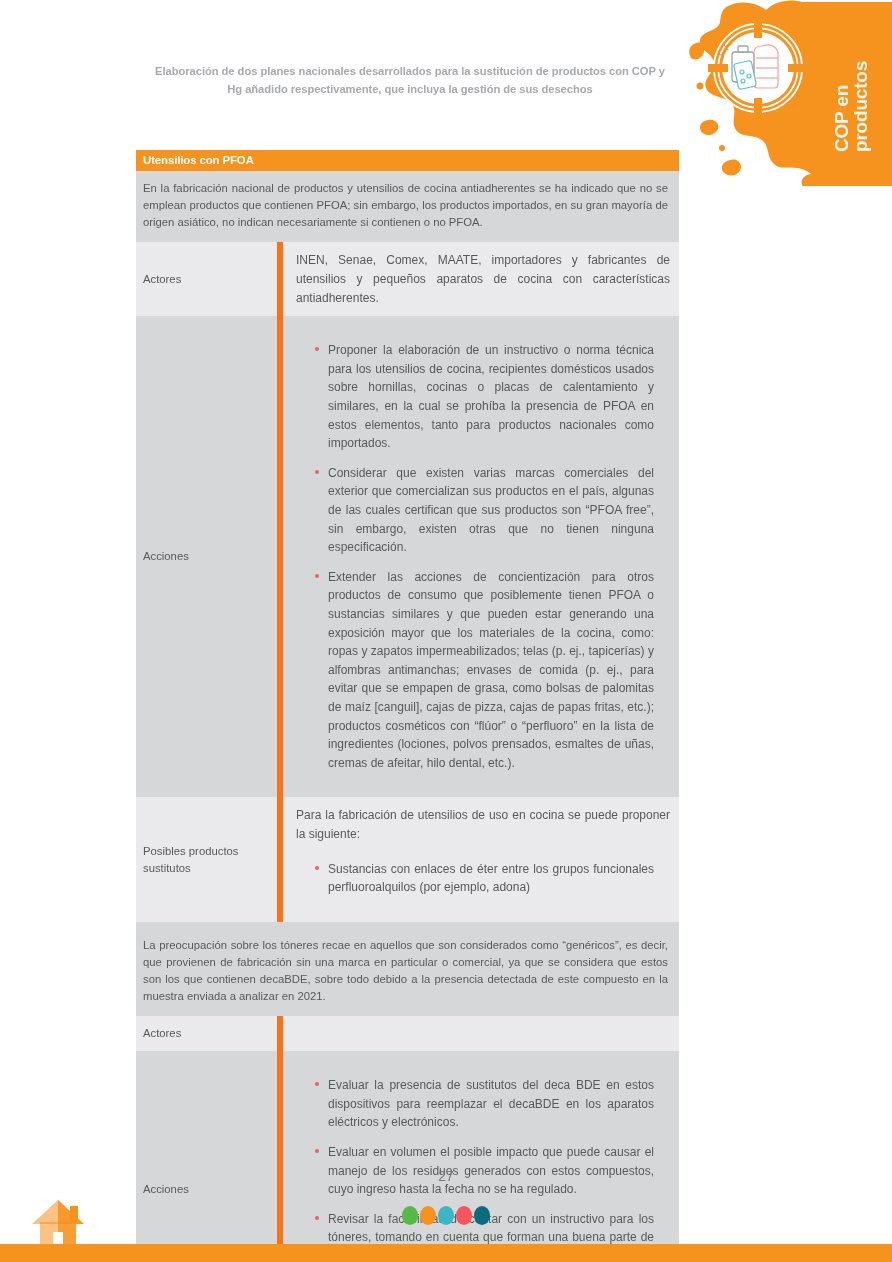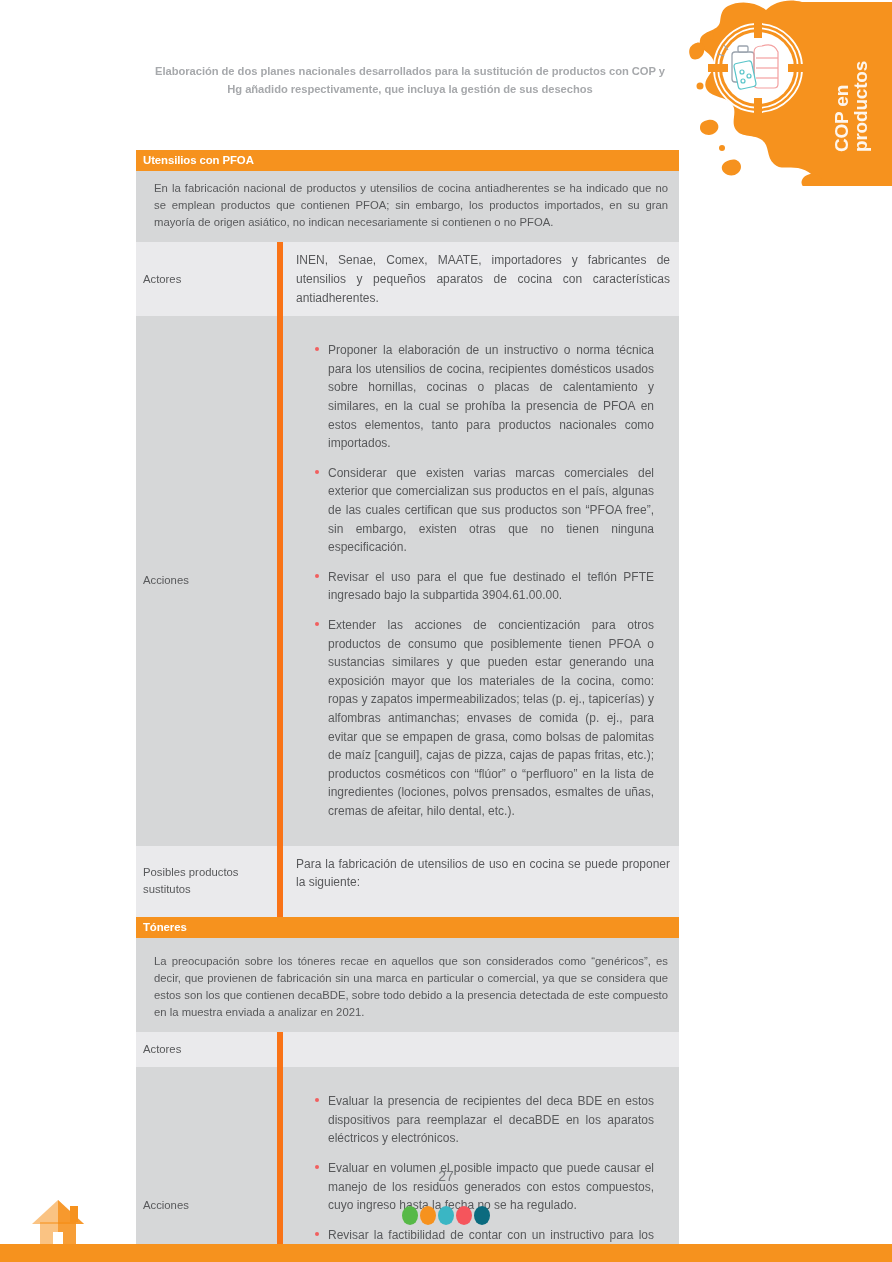--- a/index.html
+++ b/index.html
@@ -58,21 +58,21 @@
     font-weight:bold;
     padding:4px 7px 5px 7px;
     letter-spacing:-0.1px;
   }
   .row { display:flex; }
   .row.shade-dark { background:#d6d7d8; }
   .row.shade-light { background:#eaeaec; }
   .row.spacer-dark { background:#d6d7d8; height:6px; }
 
   .cell-full {
-    padding:9px 11px 11px 18px;
+    padding:9px 11px 11px 7px;
     font-size:11.3px;
     line-height:1.52;
     color:#58595b;
     text-align:justify;
   }
   .cell-label {
     width:147px;
     flex:0 0 147px;
     padding:9px 8px 9px 7px;
     font-size:11.3px;
@@ -208,50 +208,51 @@
     <div class="cell-label">Actores</div>
     <div class="cell-body">INEN, Senae, Comex, MAATE, importadores y fabricantes de utensilios y pequeños aparatos de cocina con características antiadherentes.</div>
   </div>
 
   <div class="row shade-dark">
     <div class="cell-label">Acciones</div>
     <div class="cell-body">
       <ul class="bullets">
         <li>Proponer la elaboración de un instructivo o norma técnica para los utensilios de cocina, recipientes domésticos usados sobre hornillas, cocinas o placas de calentamiento y similares, en la cual se prohíba la presencia de PFOA en estos elementos, tanto para productos nacionales como importados.</li>
         <li>Considerar que existen varias marcas comerciales del exterior que comercializan sus productos en el país, algunas de las cuales certifican que sus productos son “PFOA free”, sin embargo, existen otras que no tienen ninguna especificación.</li>
-        <li>Revisar el uso para el que fue destinado el teflón PFTE ingresado bajo la subpartida 3904.61.00.00.</li>
         <li>Extender las acciones de concientización para otros productos de consumo que posiblemente tienen PFOA o sustancias similares y que pueden estar generando una exposición mayor que los materiales de la cocina, como: ropas y zapatos impermeabilizados; telas (p. ej., tapicerías) y alfombras antimanchas; envases de comida (p. ej., para evitar que se empapen de grasa, como bolsas de palomitas de maíz [canguil], cajas de pizza, cajas de papas fritas, etc.); productos cosméticos con “flúor” o “perfluoro” en la lista de ingredientes (lociones, polvos prensados, esmaltes de uñas, cremas de afeitar, hilo dental, etc.).</li>
       </ul>
     </div>
   </div>
 
   <div class="row shade-light">
     <div class="cell-label">Posibles productos sustitutos</div>
     <div class="cell-body">
       <p>Para la fabricación de utensilios de uso en cocina se puede proponer la siguiente:</p>
+      <ul class="bullets" style="margin-top:9px">
+        <li>Sustancias con enlaces de éter entre los grupos funcionales perfluoroalquilos (por ejemplo, adona)</li>
+      </ul>
     </div>
   </div>
 
-  <div class="section-head">Tóneres</div>
 
   <div class="row spacer-dark"></div>
 
   <div class="row shade-dark">
     <div class="cell-full">La preocupación sobre los tóneres recae en aquellos que son considerados como “genéricos”, es decir, que provienen de fabricación sin una marca en particular o comercial, ya que se considera que estos son los que contienen decaBDE, sobre todo debido a la presencia detectada de este compuesto en la muestra enviada a analizar en 2021.</div>
   </div>
 
   <div class="row shade-light">
     <div class="cell-label">Actores</div>
   </div>
 
   <div class="row shade-dark">
     <div class="cell-label">Acciones</div>
     <div class="cell-body">
       <ul class="bullets tight">
-        <li>Evaluar la presencia de recipientes del deca BDE en estos dispositivos para reemplazar el decaBDE en los aparatos eléctricos y electrónicos.</li>
+        <li>Evaluar la presencia de sustitutos del deca BDE en estos dispositivos para reemplazar el decaBDE en los aparatos eléctricos y electrónicos.</li>
         <li>Evaluar en volumen el posible impacto que puede causar el manejo de los residuos generados con estos compuestos, cuyo ingreso hasta la fecha no se ha regulado.</li>
         <li>Revisar la factibilidad de contar con un instructivo para los tóneres, tomando en cuenta que forman una buena parte de las importaciones por ser el principal bien fungible de las impresoras y copiadoras, razón por la cual no se los particular un residuo de aparatos eléctricos y electrónicos.</li>
       </ul>
     </div>
   </div>
 </div>
 
 <div class="page-number">27</div>
 
 <div class="dots">

